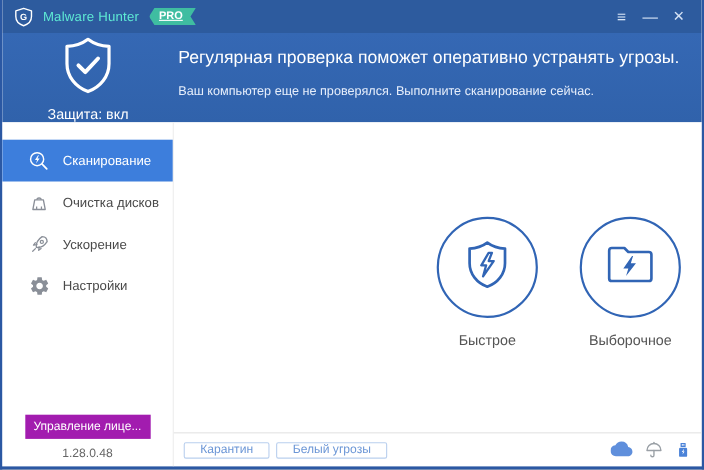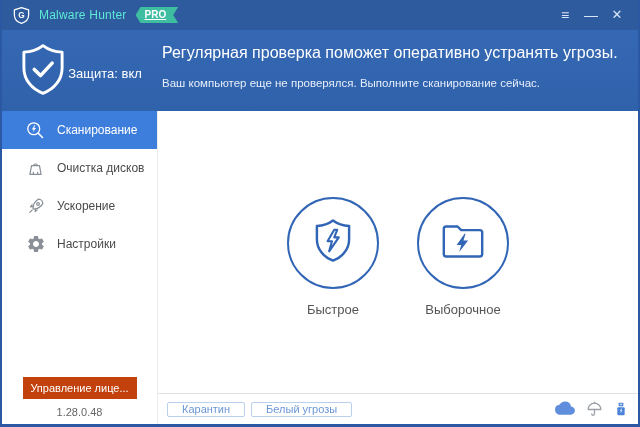--- a/index.html
+++ b/index.html
@@ -20,38 +20,38 @@
     background: #3fbda1; color: #fff; font-size: 10px; font-weight: bold;
     padding: 3px 12px 3px 9px; margin-left: 9px; line-height: 1;
     clip-path: polygon(5px 0, 100% 0, calc(100% - 5px) 50%, 100% 100%, 5px 100%, 0 50%);
     text-decoration: underline;
   }
   .controls { margin-left: auto; display: flex; gap: 4px; }
   .ctrl-btn { width: 22px; height: 22px; color: #d7e4f6; font-size: 14px; line-height: 22px; text-align: center; cursor: pointer; }
   .ctrl-btn.close { font-size: 13px; }
   
   .header { height: 81px; background: linear-gradient(#3568b4, #3062ab); display: flex; flex: none; }
-  .header-left { width: 156px; flex: none; display: flex; flex-direction: row; align-items: center; justify-content: center; padding-top: 2px; }
+  .header-left { width: 156px; flex: none; display: flex; flex-direction: column; align-items: center; justify-content: center; padding-top: 2px; }
   .protection-label { color: #fff; font-size: 13px; margin-top: 4px; }
   .header-main { flex: 1; padding: 14px 10px 0 4px; color: #fff; }
   .page-title { font-size: 16px; font-weight: 400; margin-bottom: 15px; }
   .page-subtitle { font-size: 11.5px; color: #e6eefb; }
   
   .body { flex: 1; display: flex; min-height: 0; }
-  .sidebar { width: 156px; flex: none; border-right: 1px solid #ededed; display: flex; flex-direction: column; padding-top: 0; }
+  .sidebar { width: 156px; flex: none; border-right: 1px solid #ededed; display: flex; flex-direction: column; padding-top: 16px; }
   .nav-item { height: 38px; display: flex; align-items: center; padding-left: 23px; gap: 11px; font-size: 12px; color: #4a4a4a; cursor: pointer; }
   .nav-item .nav-ico { width: 21px; height: 21px; flex: none; color: #8a8f98; display:flex; align-items:center; justify-content:center; }
   .nav-item.active { background: #3d7edc; color: #fff; }
   .nav-item.active .nav-ico { color: #fff; }
   .sidebar-bottom { margin-top: auto; display: flex; flex-direction: column; align-items: center; padding-bottom: 6px; }
-  .license-btn { background: #c2410c; color: #fff; border: none; font-size: 11px; width: 114px; height: 22px; cursor: pointer; font-family: inherit; }
+  .license-btn { background: #a21caf; color: #fff; border: none; font-size: 11px; width: 114px; height: 22px; cursor: pointer; font-family: inherit; }
   .version { font-size: 11px; color: #666; margin-top: 7px; }
   
   .main { flex: 1; display: flex; flex-direction: column; min-width: 0; }
-  .content { flex: 1; display: flex; justify-content: center; align-items: flex-start; padding-top: 86px; }
+  .content { flex: 1; display: flex; justify-content: flex-end; align-items: flex-start; padding-top: 86px; }
   .scan-option { display: flex; flex-direction: column; align-items: center; cursor: pointer; width: 130px; }
   .scan-circle { width: 92px; height: 92px; border-radius: 50%; border: 2px solid #3165b5; display: flex; align-items: center; justify-content: center; }
   .scan-label { margin-top: 13px; font-size: 13px; color: #555; }
   
   .footer { height: 31px; flex: none; border-top: 1px solid #e3e3e3; display: flex; align-items: center; padding: 0 9px; gap: 6px; }
   .footer-btn { background: #fff; border: 1px solid #b9cfee; color: #6b96d6; font-size: 11px; height: 15px; padding: 0 14px; border-radius: 2px; cursor: pointer; font-family: inherit; }
   .footer-icons { margin-left: auto; display: flex; align-items: center; gap: 9px; }
   .footer-icons .f-ico { cursor: pointer; display: flex; align-items: center; }
 </style>
 </head>

